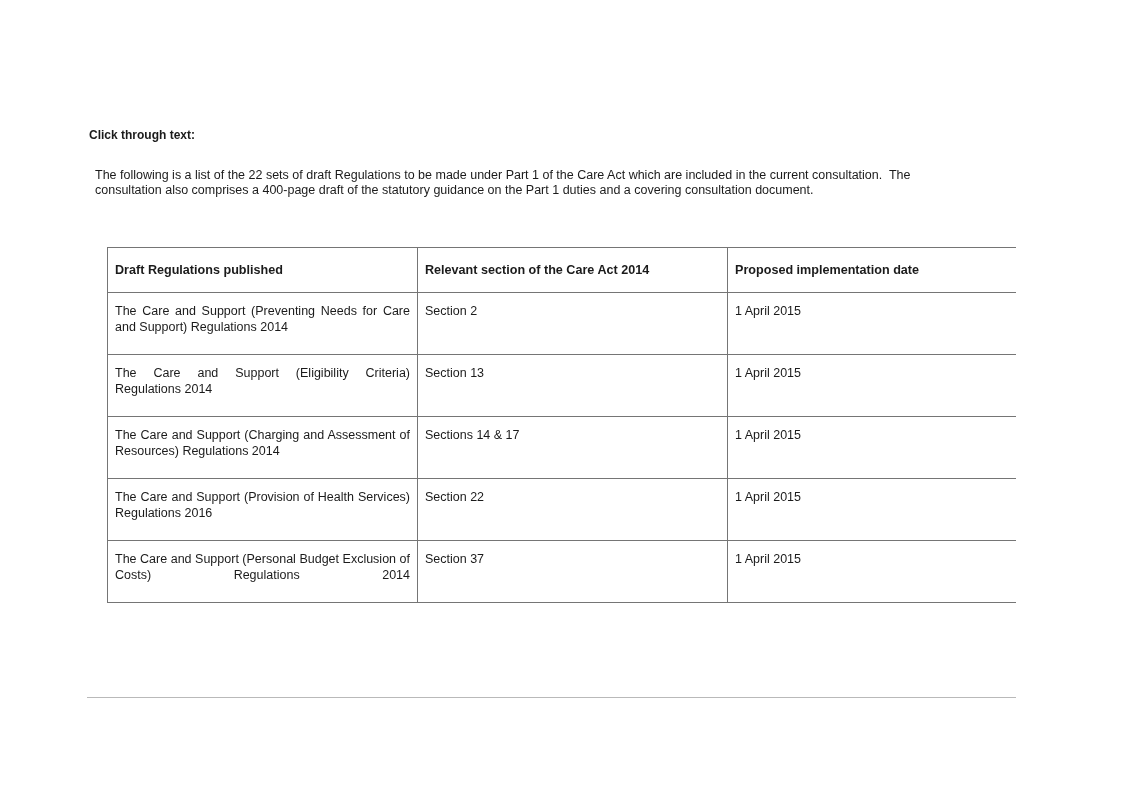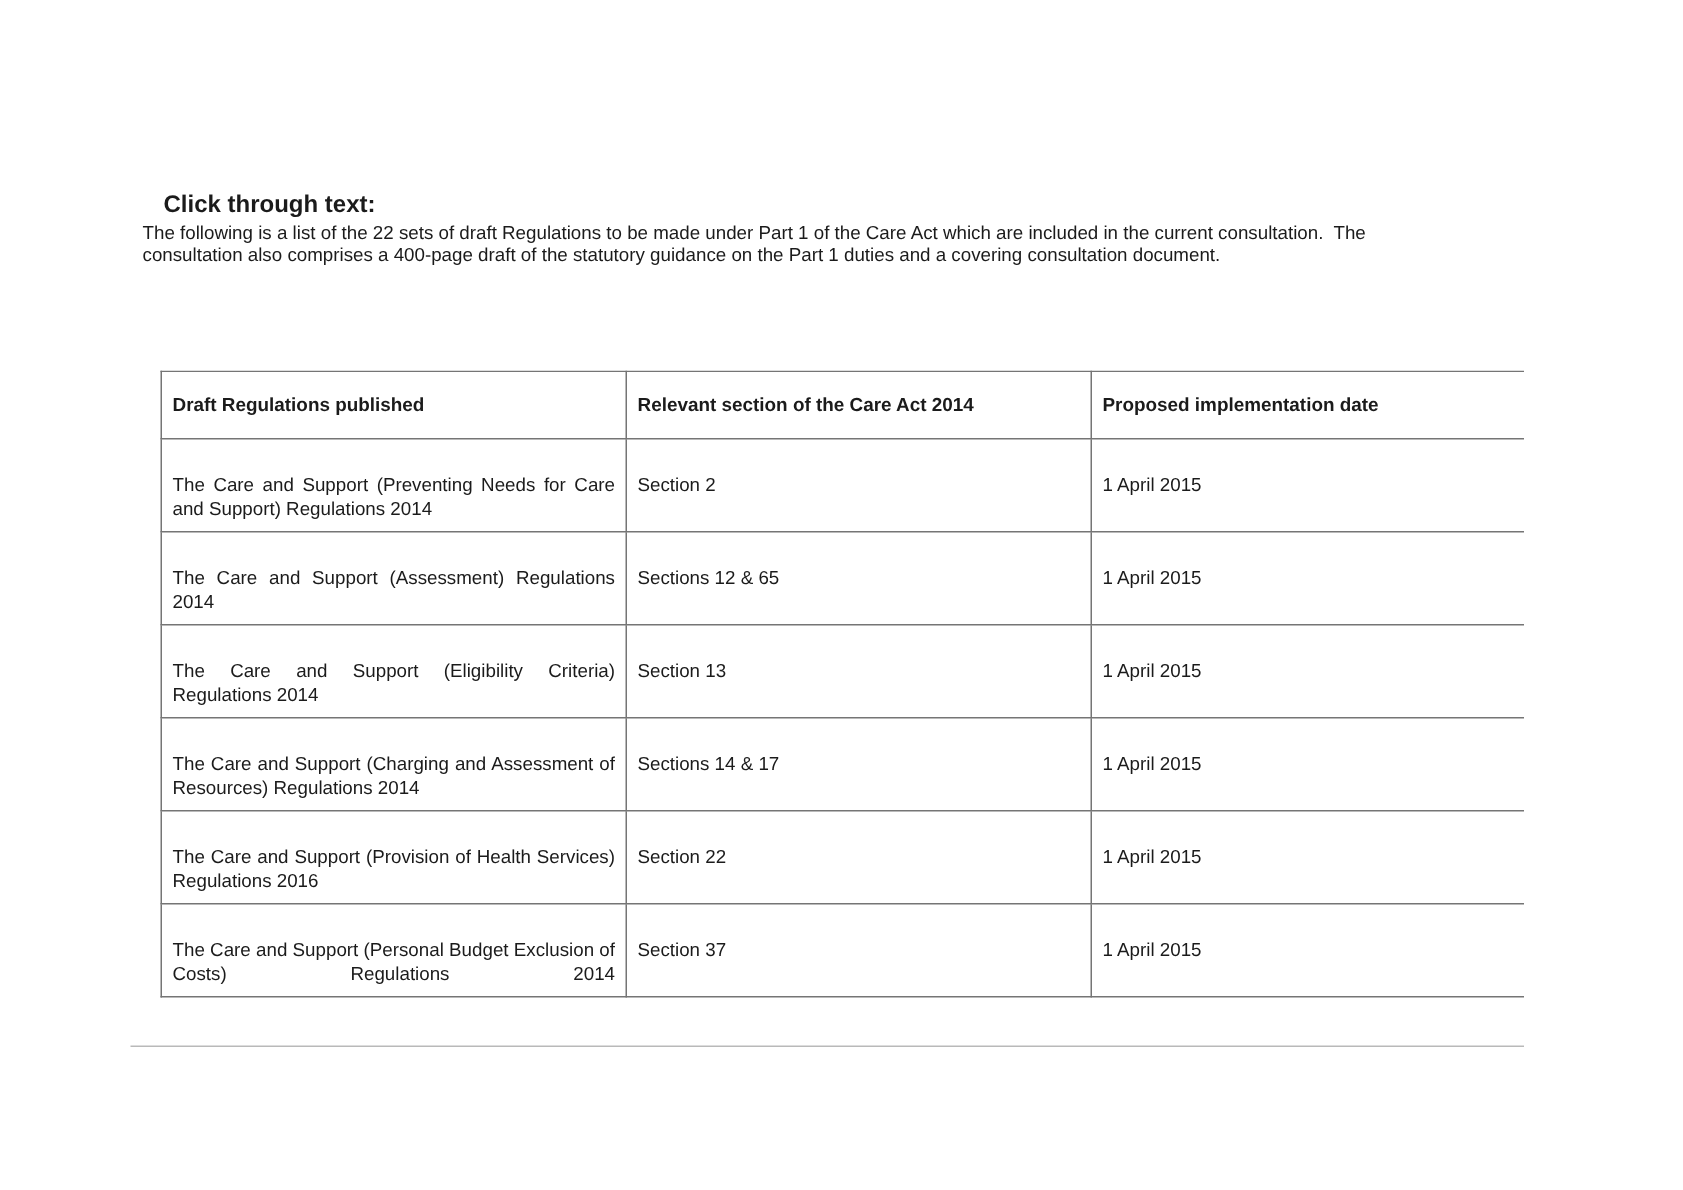--- a/index.html
+++ b/index.html
@@ -11,30 +11,30 @@
     width: 1122px;
     height: 793px;
     position: relative;
     overflow: hidden;
     font-family: "Liberation Sans", sans-serif;
     color: #1b1b1b;
     font-size: 12.5px;
   }
   .heading {
     position: absolute;
-    left: 109px;
+    left: 89px;
     top: 128px;
     font-weight: bold;
-    font-size: 16px;
+    font-size: 12px;
     white-space: pre;
   }
   .intro {
     position: absolute;
     left: 95px;
-    top: 148px;
+    top: 168px;
     width: 900px;
     line-height: 15px;
   }
   .intro-line {
     white-space: pre-wrap;
   }
   .table-clip {
     position: absolute;
     left: 87px;
     top: 247px;
@@ -59,21 +59,21 @@
     height: 45px;
     vertical-align: middle;
     text-align: left;
     font-weight: bold;
     font-size: 12.6px;
     padding: 0 7px;
   }
   table.regs td {
     height: 62px;
     vertical-align: top;
-    padding: 23px 7px 6px 7px;
+    padding: 11px 7px 6px 7px;
     line-height: 15.5px;
   }
   td.cell-regulation {
     text-align: justify;
   }
   tbody tr:last-child td.cell-regulation {
     text-align-last: justify;
   }
 </style>
 </head>
@@ -100,25 +100,20 @@
         <th>Proposed implementation date</th>
       </tr>
     </thead>
     <tbody>
         <tr>
     <td class="cell-regulation">The Care and Support (Preventing Needs for Care and Support) Regulations 2014</td>
     <td class="cell-section">Section 2</td>
     <td class="cell-date">1 April 2015</td>
   </tr>
         <tr>
-    <td class="cell-regulation">The Care and Support (Assessment) Regulations 2014</td>
-    <td class="cell-section">Sections 12 &amp; 65</td>
-    <td class="cell-date">1 April 2015</td>
-  </tr>
-        <tr>
     <td class="cell-regulation">The Care and Support (Eligibility Criteria) Regulations 2014</td>
     <td class="cell-section">Section 13</td>
     <td class="cell-date">1 April 2015</td>
   </tr>
         <tr>
     <td class="cell-regulation">The Care and Support (Charging and Assessment of Resources) Regulations 2014</td>
     <td class="cell-section">Sections 14 &amp; 17</td>
     <td class="cell-date">1 April 2015</td>
   </tr>
         <tr>

